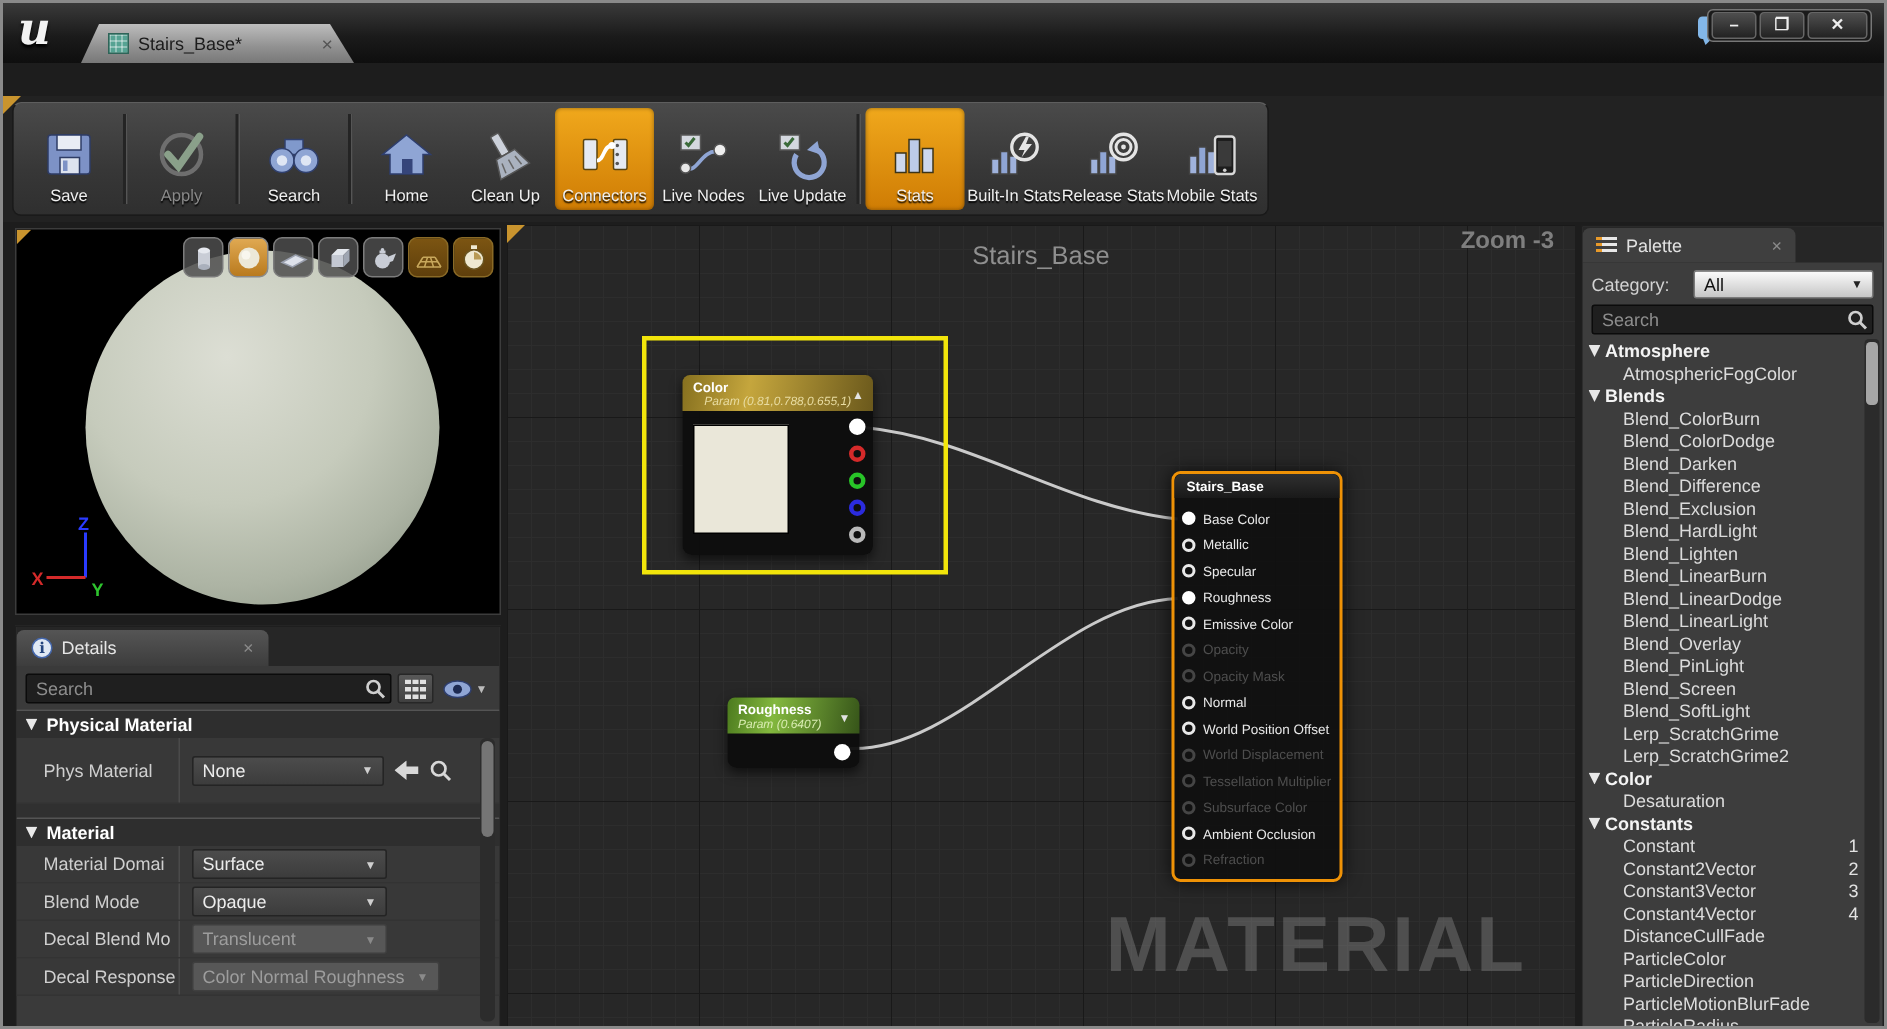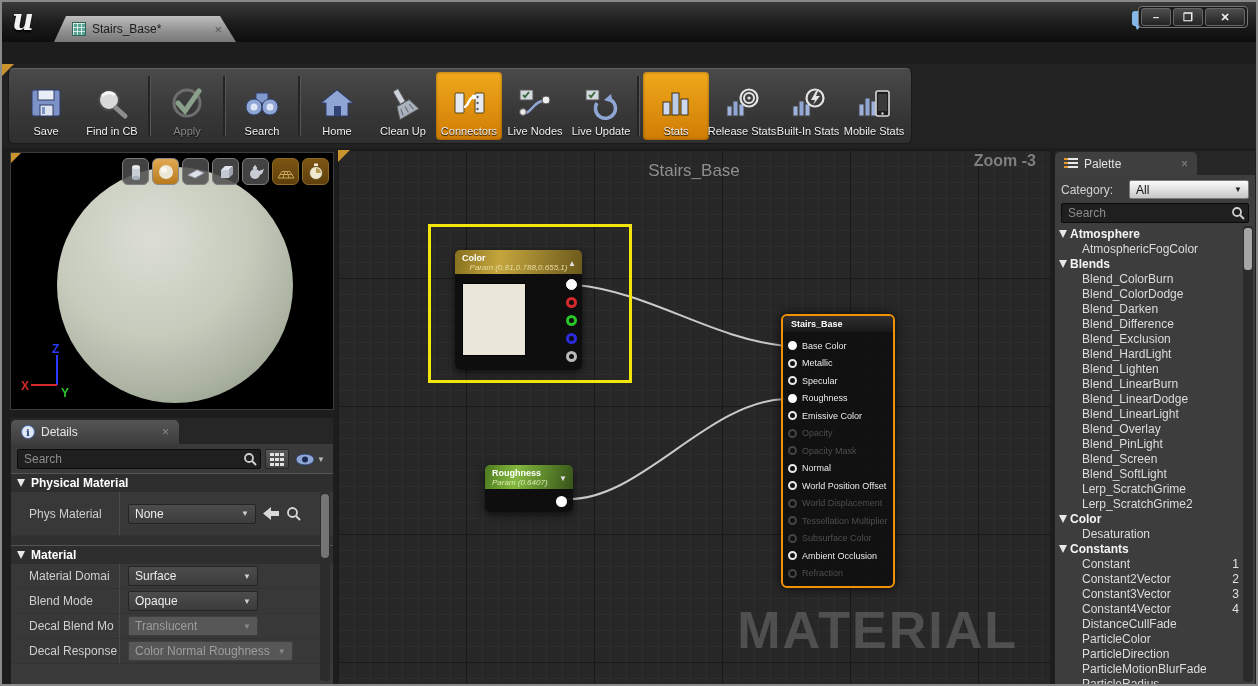--- a/index.html
+++ b/index.html
@@ -178,30 +178,20 @@
           <svg width="38" height="34" viewBox="0 0 38 34">
               <rect x="5" y="3" width="28" height="26" rx="2" fill="#7d92c6" stroke="#2e3c66"></rect>
               <rect x="11" y="3" width="16" height="10" fill="#e9edf5" stroke="#2e3c66"></rect>
               <rect x="13" y="18" width="13" height="11" fill="#dde3ef" stroke="#2e3c66"></rect>
               <rect x="15" y="20" width="3" height="7" fill="#7d92c6"></rect>
             </svg>
         </div>
         <div class="tlabel">Save</div>
       </div>
 
-      <div class="tbtn">
-        <div class="ticon">
-          <svg width="38" height="34" viewBox="0 0 38 34">
-              <circle cx="16" cy="13" r="10" fill="#d9d9d9" stroke="#4a4a4a" stroke-width="2"></circle>
-              <path d="M9 9 A9 9 0 0 1 22 8" stroke="#fff" stroke-width="3" fill="none" opacity=".8"></path>
-              <line x1="23" y1="21" x2="32" y2="29" stroke="#8d8d8d" stroke-width="5" stroke-linecap="round"></line>
-            </svg>
-        </div>
-        <div class="tlabel">Find in CB</div>
-      </div>
 
       <div class="tsep"></div>
 
       <div class="tbtn disabled">
         <div class="ticon">
           <svg width="38" height="34" viewBox="0 0 38 34">
               <circle cx="19" cy="16" r="13" stroke="#6e6e6e" stroke-width="3" fill="none"></circle>
               <path d="M10 16 L17 24 L31 4" stroke="#8aa08a" stroke-width="5" fill="none" stroke-linecap="round"></path>
             </svg>
         </div>
@@ -303,38 +293,38 @@
         <div class="tlabel">Stats</div>
       </div>
 
       <div class="tbtn">
         <div class="ticon">
           <svg width="38" height="34" viewBox="0 0 38 34">
               <rect x="4" y="19" width="5" height="10" fill="#9fb2dc" stroke="#444"></rect>
               <rect x="10" y="14" width="5" height="15" fill="#8fa5d4" stroke="#444"></rect>
               <rect x="16" y="17" width="5" height="12" fill="#9fb2dc" stroke="#444"></rect>
               <circle cx="26" cy="11" r="8.5" stroke="#e4e4e4" stroke-width="2.2" fill="none"></circle>
-              <circle cx="26" cy="11" r="5" stroke="#e4e4e4" stroke-width="2" fill="none"></circle>
-              <circle cx="26" cy="11" r="1.6" fill="#e4e4e4"></circle>
-            </svg>
-        </div>
-        <div class="tlabel">Release Stats</div>
+              <polygon points="27,4 22,13 26,13 24,18 31,9 27,9 29,4" fill="#e4e4e4"></polygon>
+            </svg>
+        </div>
+        <div class="tlabel">Built-In Stats</div>
       </div>
 
       <div class="tbtn">
         <div class="ticon">
           <svg width="38" height="34" viewBox="0 0 38 34">
               <rect x="4" y="19" width="5" height="10" fill="#9fb2dc" stroke="#444"></rect>
               <rect x="10" y="14" width="5" height="15" fill="#8fa5d4" stroke="#444"></rect>
               <rect x="16" y="17" width="5" height="12" fill="#9fb2dc" stroke="#444"></rect>
               <circle cx="26" cy="11" r="8.5" stroke="#e4e4e4" stroke-width="2.2" fill="none"></circle>
-              <polygon points="27,4 22,13 26,13 24,18 31,9 27,9 29,4" fill="#e4e4e4"></polygon>
-            </svg>
-        </div>
-        <div class="tlabel">Built-In Stats</div>
+              <circle cx="26" cy="11" r="5" stroke="#e4e4e4" stroke-width="2" fill="none"></circle>
+              <circle cx="26" cy="11" r="1.6" fill="#e4e4e4"></circle>
+            </svg>
+        </div>
+        <div class="tlabel">Release Stats</div>
       </div>
 
       <div class="tbtn">
         <div class="ticon">
           <svg width="38" height="34" viewBox="0 0 38 34">
               <rect x="4" y="17" width="5" height="12" fill="#9fb2dc" stroke="#444"></rect>
               <rect x="10" y="11" width="5" height="18" fill="#8fa5d4" stroke="#444"></rect>
               <rect x="16" y="14" width="5" height="15" fill="#9fb2dc" stroke="#444"></rect>
               <rect x="21" y="4" width="13" height="25" rx="2" fill="#1d1d1d" stroke="#d8d8d8" stroke-width="1.6"></rect>
               <rect x="23" y="7" width="9" height="17" fill="#3a3a3a"></rect>

